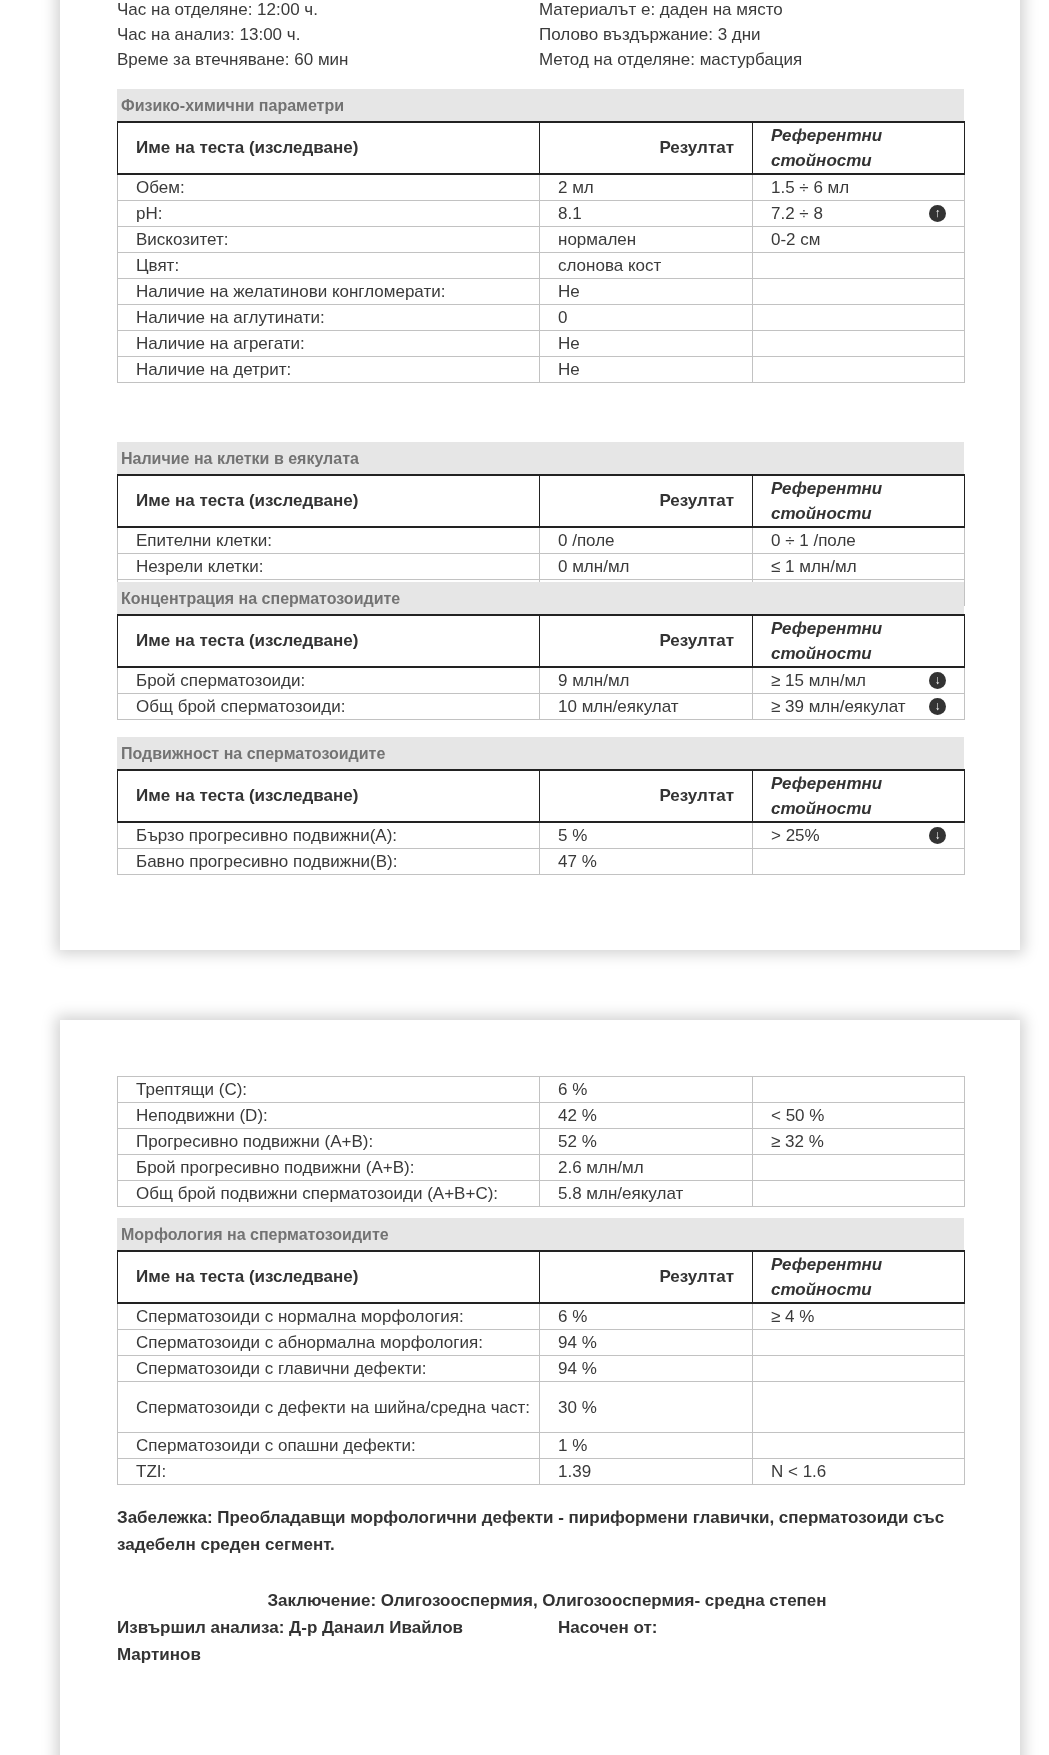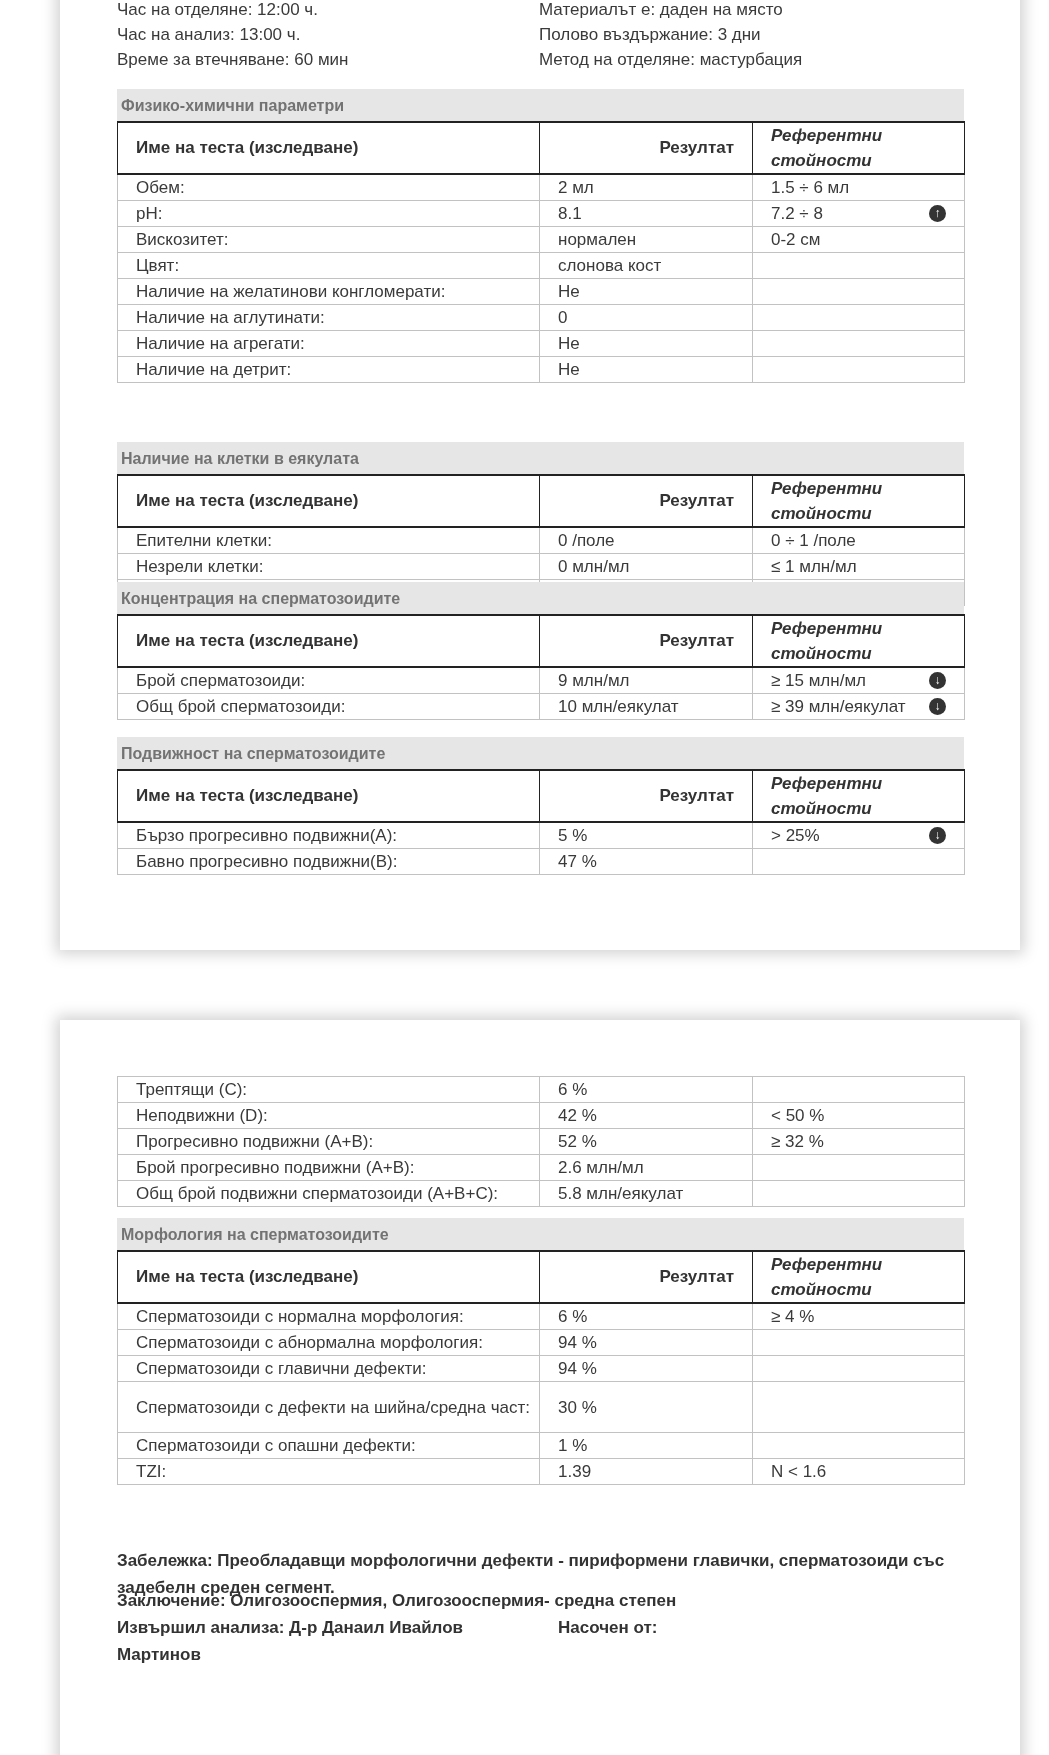--- a/index.html
+++ b/index.html
@@ -286,17 +286,17 @@
     </tr>
           <tr class="">
       <td>TZI:</td>
       <td>1.39</td>
       <td class="ref"><span>N &lt; 1.6</span></td>
     </tr>
         </tbody>
       </table>
     </div>
 
-  <div class="note" style="top:527px;">Забележка: Преобладавщи морфологични дефекти - пириформени главички, сперматозоиди със задебелн среден сегмент.</div>
-  <div class="note" style="top:567px;">Заключение: Олигозооспермия, Олигозооспермия- средна степен</div>
+  <div class="note" style="top:484px;">Забележка: Преобладавщи морфологични дефекти - пириформени главички, сперматозоиди със задебелн среден сегмент.</div>
+  <div class="note" style="top:567px;text-align:center;">Заключение: Олигозооспермия, Олигозооспермия- средна степен</div>
   <div class="note" style="top:594px; width:370px;">Извършил анализа: Д-р Данаил Ивайлов Мартинов</div>
   <div class="note" style="top:594px; left:498px; width:300px;">Насочен от:</div>
 </div>
 
 </body></html>

